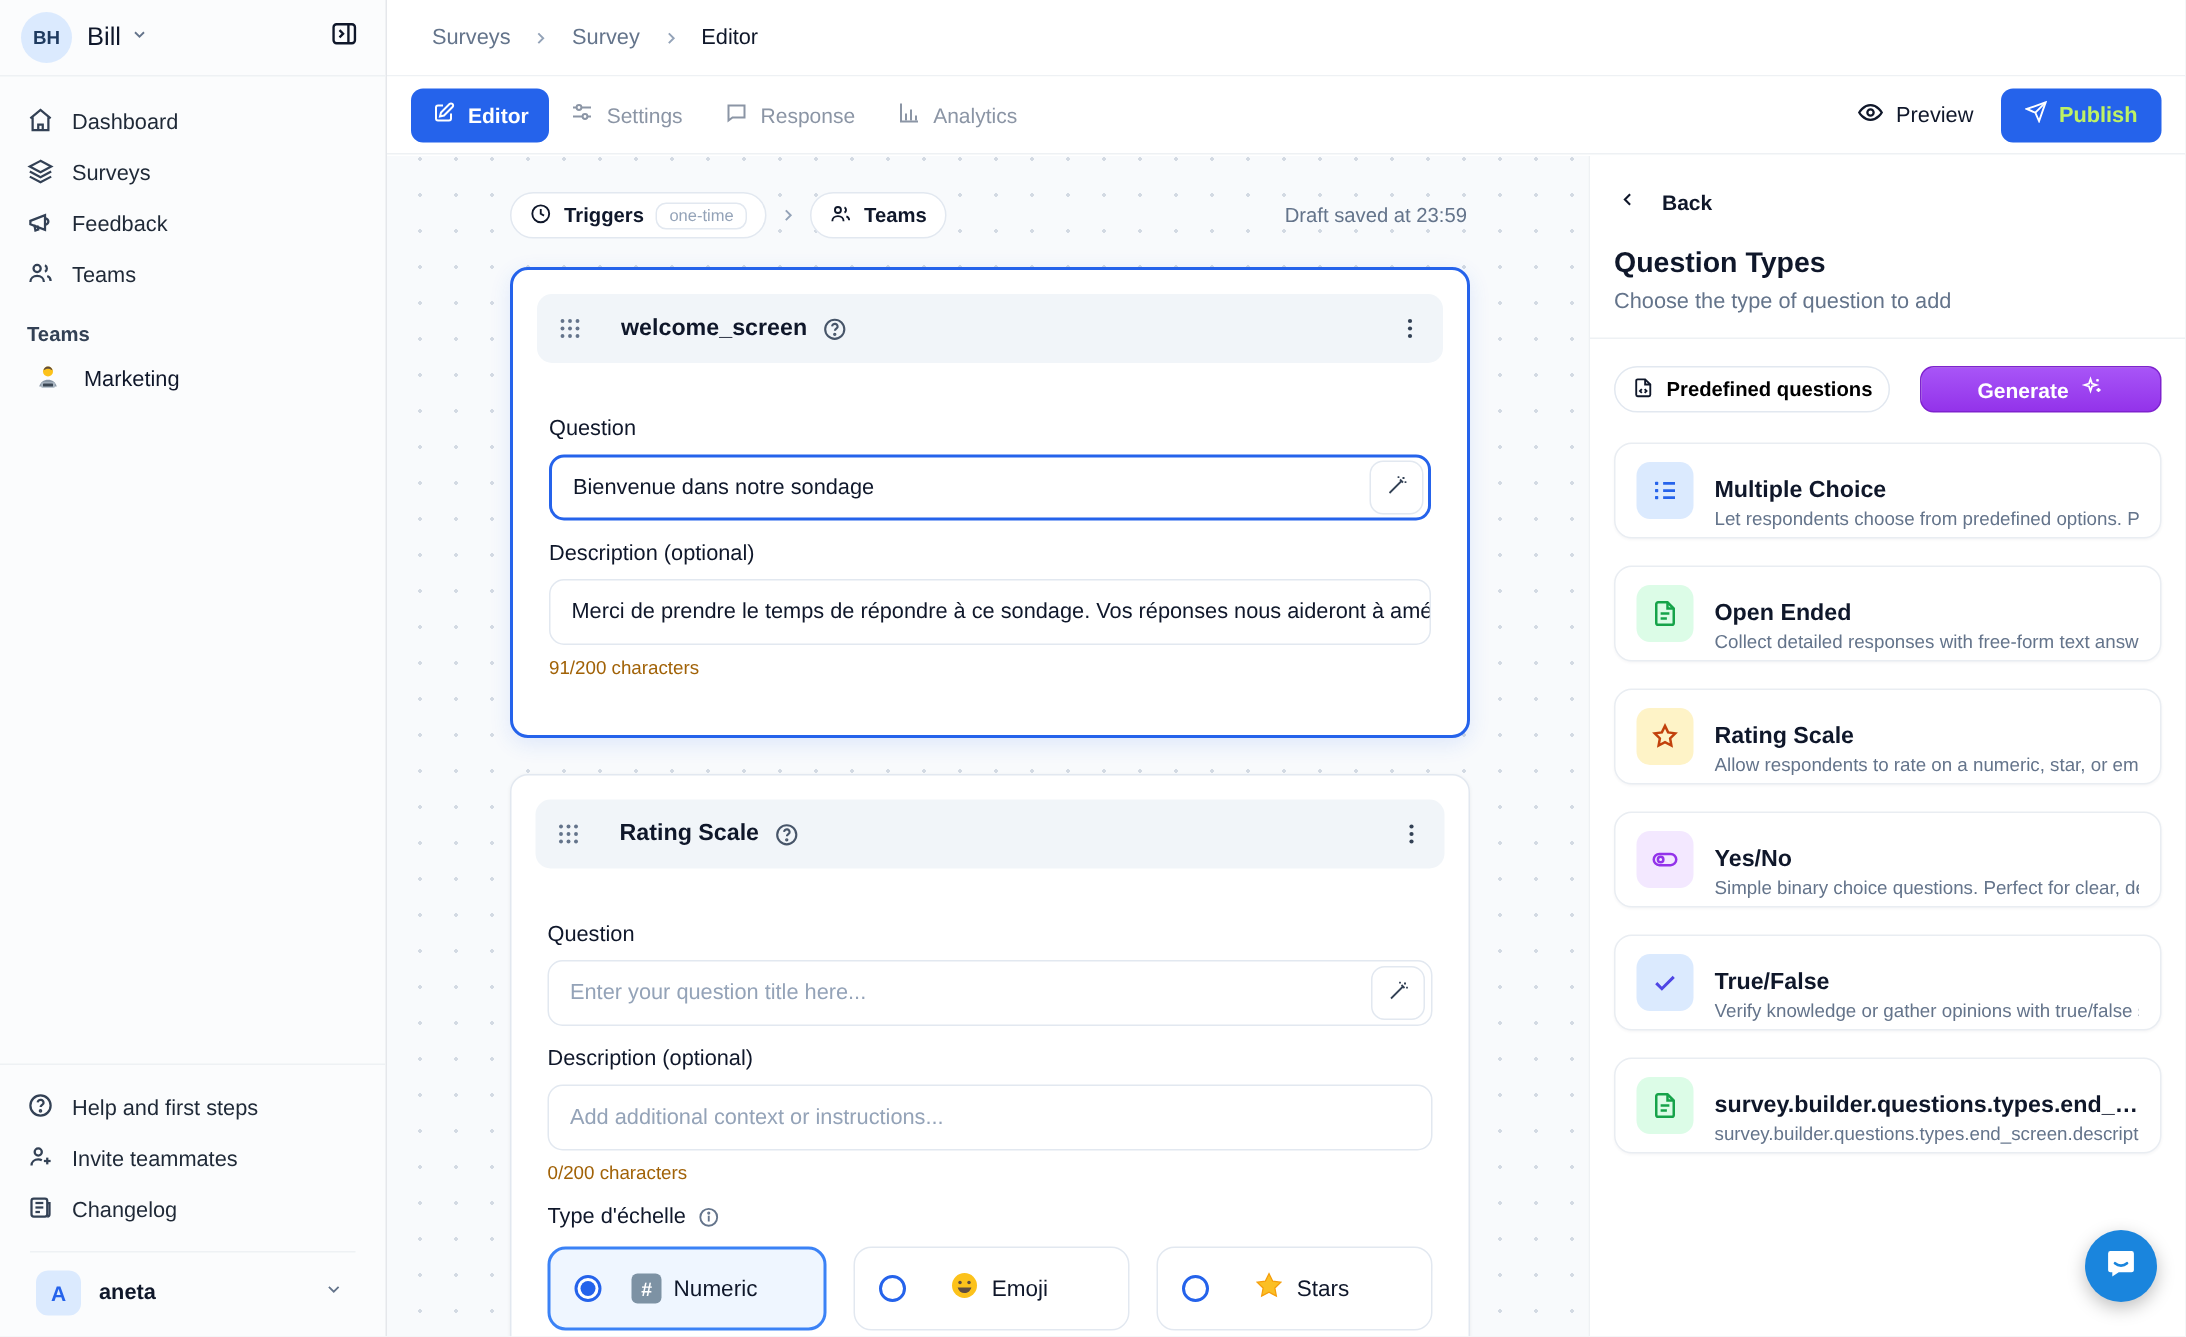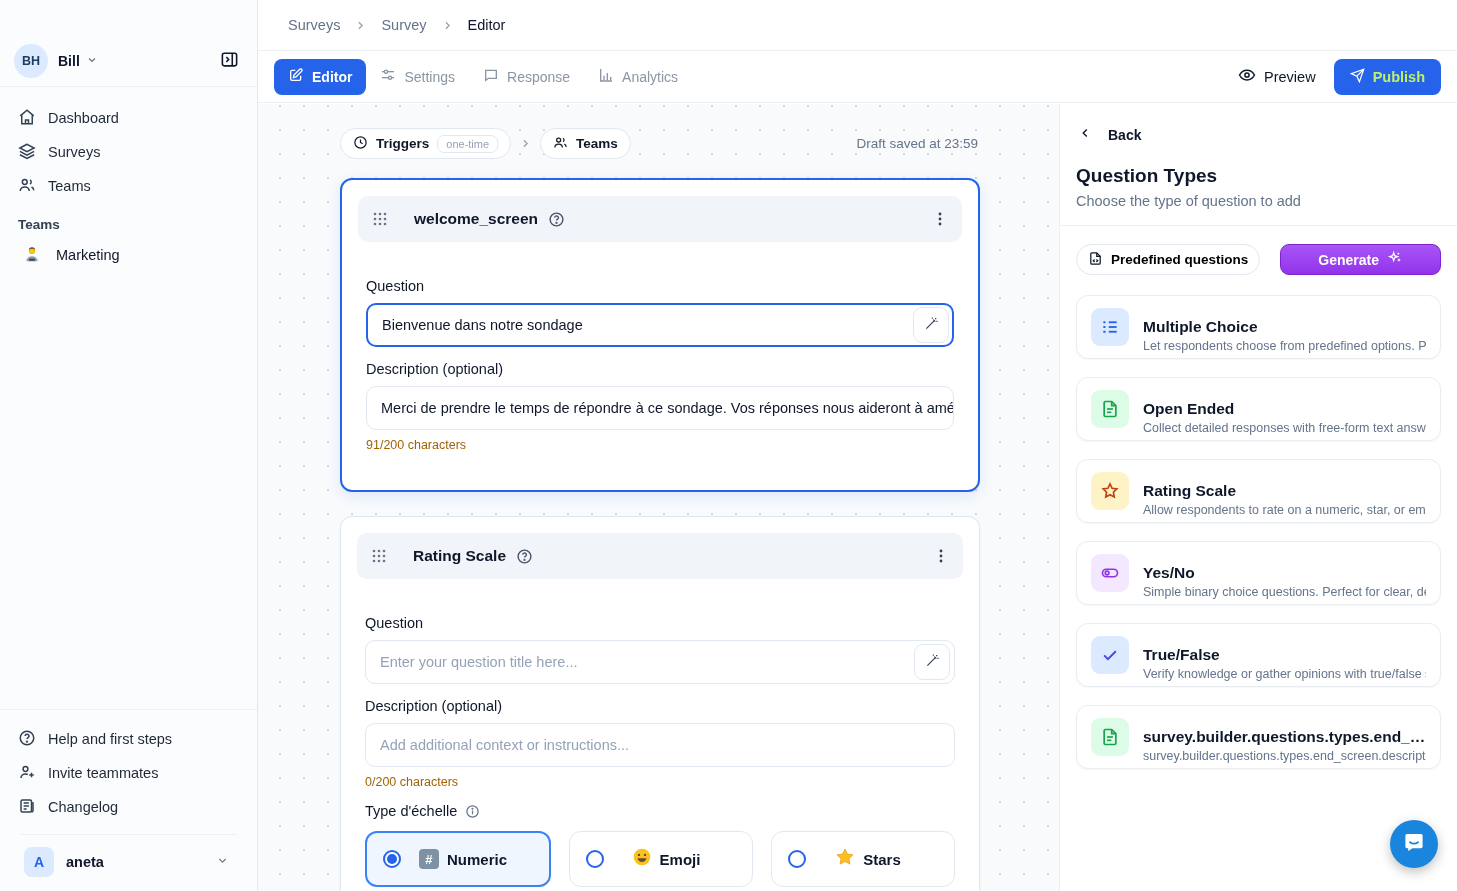--- a/index.html
+++ b/index.html
@@ -2,23 +2,23 @@
 <html><head>
 <meta charset="utf-8">
 <style>
   * { margin:0; padding:0; box-sizing:border-box; }
   html,body { background:#e9edf2; }
   body { font-family:"Liberation Sans", sans-serif; color:#0f172a; }
   .app { position:relative; width:1457px; height:891px; background:#fff; overflow:hidden; }
 
   
   .sidebar { position:absolute; left:0; top:0; width:258px; height:891px; background:#fbfcfd; border-right:1px solid #e5e7eb; display:flex; flex-direction:column; }
-  .sb-top { height:51px; display:flex; align-items:center; padding:0 12px 0 14px; border-bottom:1px solid #eef1f4;margin-top:36px; }
+  .sb-top { height:51px; display:flex; align-items:center; padding:0 12px 0 14px; border-bottom:1px solid #eef1f4; }
   .ws-avatar { width:34px; height:34px; border-radius:50%; background:#dbeafe; color:#1e3a5f; font-size:12.5px; font-weight:bold; display:flex; align-items:center; justify-content:center; }
-  .ws-name { margin-left:10px; font-size:14px; font-weight:700; }
+  .ws-name { margin-left:10px; font-size:17px; font-weight:400; }
   .chev { margin-left:6px; color:#64748b; }
   .sb-toggle { margin-left:auto; width:32px; height:32px; border-radius:8px; display:flex; align-items:center; justify-content:center; cursor:pointer; }
   .sb-nav { padding:14px 10px 0 10px; }
   .sb-item { display:flex; align-items:center; gap:12px; height:34px; padding:0 8px; border-radius:8px; font-size:14.5px; color:#1f2937; cursor:pointer; }
   .sb-item svg { flex:0 0 auto; }
   .sb-section { padding:14px 18px 6px 18px; font-size:13.5px; font-weight:600; color:#334155; }
   .sb-team { display:flex; align-items:center; gap:14px; height:34px; padding:0 8px 0 12px; margin:0 10px; border-radius:8px; font-size:14.5px; cursor:pointer; }
   .sb-footer { margin-top:auto; border-top:1px solid #eef1f4; padding:12px 10px 0 10px; }
   .sb-account { display:flex; align-items:center; margin:10px 10px 0 10px; border-top:1px solid #eef1f4; padding:12px 8px 14px 4px; }
   .acc-avatar { width:30px; height:30px; border-radius:8px; background:#dbeafe; color:#2563eb; font-weight:bold; font-size:14px; display:flex; align-items:center; justify-content:center; }
@@ -62,21 +62,21 @@
   .text-input::placeholder { color:#94a3b8; }
   .wand-btn { position:absolute; right:5px; top:4px; width:36px; height:36px; border:1px solid #e2e8f0; border-radius:9px; background:#fff; display:flex; align-items:center; justify-content:center; cursor:pointer; color:#334155; }
   .char-count { font-size:12.5px; color:#a16207; margin-top:8px; }
   .scale-row { display:flex; gap:18px; margin-top:12px; }
   .scale-opt { flex:1; height:56px; border:1px solid #e2e8f0; border-radius:12px; background:#fff; display:flex; align-items:center; padding:0 16px; gap:10px; cursor:pointer; }
   .scale-opt.selected { border:2px solid #3b82f6; background:#eff6ff; }
   .radio { width:18px; height:18px; border-radius:50%; border:2px solid #2563eb; background:#fff; flex:0 0 auto; }
   .radio.on { border:2px solid #2563eb; position:relative; }
   .radio.on::after { content:""; position:absolute; inset:2px; background:#2563eb; border-radius:50%; }
   .scale-opt-center { display:flex; align-items:center; gap:8px; margin:0 auto; transform:translateX(-9px); }
-  .scale-label { font-size:15px; font-weight:700; }
+  .scale-label { font-size:15px; font-weight:400; }
   .keycap { width:20px; height:20px; background:#7d92a4; color:#fff; border-radius:4px; font-size:13px; font-weight:700; display:flex; align-items:center; justify-content:center; }
 
   
   .panel { width:398px; height:100%; background:#fff; border-left:1px solid #eef1f4; position:relative; overflow:hidden; }
   .back-row { display:flex; align-items:center; gap:16px; padding:22px 16px 0 18px; font-size:14px; font-weight:600; cursor:pointer; }
   .panel-title { padding:22px 16px 0 16px; font-size:19px; font-weight:700; }
   .panel-sub { padding:6px 16px 16px 16px; font-size:14.5px; color:#64748b; border-bottom:1px solid #eef1f4; }
   .panel-actions { display:flex; gap:20px; padding:18px 16px 4px 16px; }
   .predef-btn { flex:1.15; height:31px; border:1px solid #e2e8f0; border-radius:16px; background:#fff; display:flex; align-items:center; justify-content:center; gap:8px; font-size:13.5px; font-weight:600; cursor:pointer; }
   .generate-btn { flex:1; height:31px; border:1px solid #7e22ce; border-radius:9px; background:linear-gradient(180deg,#a855f7,#9333ea); color:#fff; display:flex; align-items:center; justify-content:center; gap:8px; font-size:14px; font-weight:600; cursor:pointer; }
@@ -130,20 +130,28 @@
             </svg></span>
         <span>Dashboard</span>
       </div>
       <div class="sb-item">
         <span><svg width="18" height="18" viewBox="0 0 24 24" fill="none" stroke="#334155" stroke-width="2">
               <path d="M12 3L2.5 8 12 13l9.5-5L12 3z"></path>
               <path d="M2.5 12.5L12 17.5l9.5-5"></path>
               <path d="M2.5 17L12 22l9.5-5"></path>
             </svg></span>
         <span>Surveys</span>
+      </div>
+      <div class="sb-item">
+        <span><svg width="18" height="18" viewBox="0 0 24 24" fill="none" stroke="#334155" stroke-width="2">
+              <path d="M3 11v3l13 5V6L3 11z"></path>
+              <path d="M16 8.5c2 .5 3 1.7 3 3s-1 2.5-3 3"></path>
+              <path d="M6.5 14.5l1 5 2.5-.8-.8-3.6"></path>
+            </svg></span>
+        <span>Feedback</span>
       </div>
       <div class="sb-item">
         <span><svg width="18" height="18" viewBox="0 0 24 24" fill="none" stroke="#334155" stroke-width="2">
               <circle cx="9" cy="8" r="3.2"></circle>
               <path d="M3 20c0-3.3 2.7-5.5 6-5.5s6 2.2 6 5.5"></path>
               <path d="M16 5.2a3.2 3.2 0 010 5.6"></path>
               <path d="M18 14.7c2 .8 3 2.4 3 4.3"></path>
             </svg></span>
         <span>Teams</span>
       </div>

